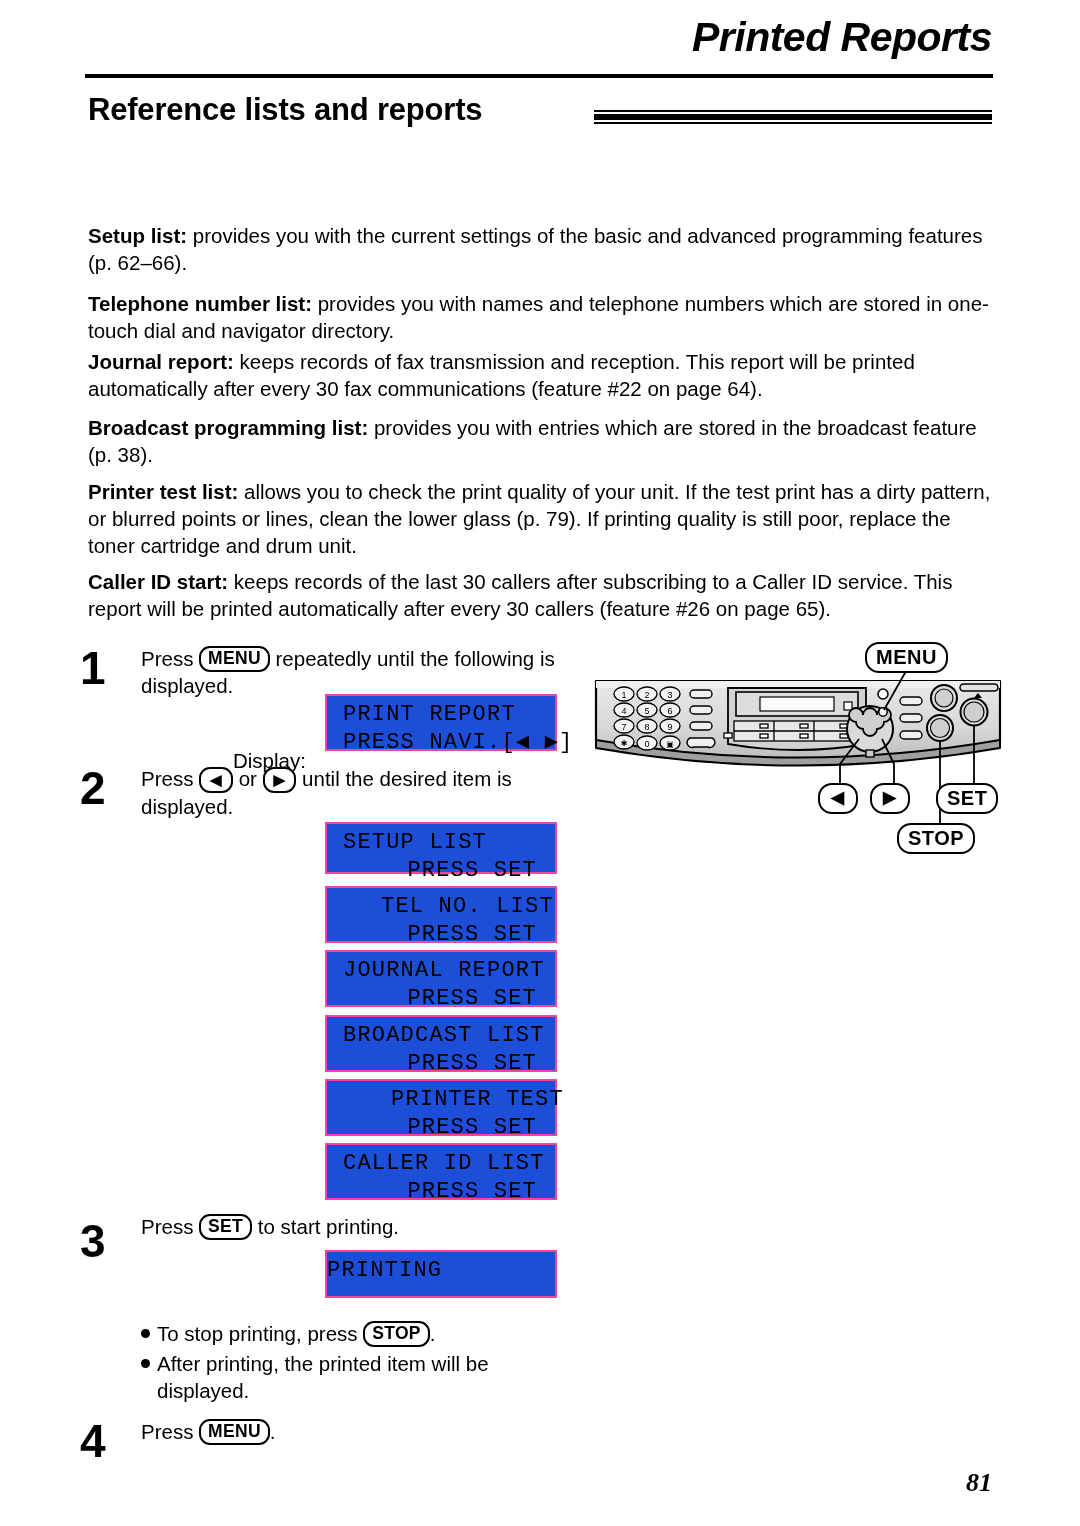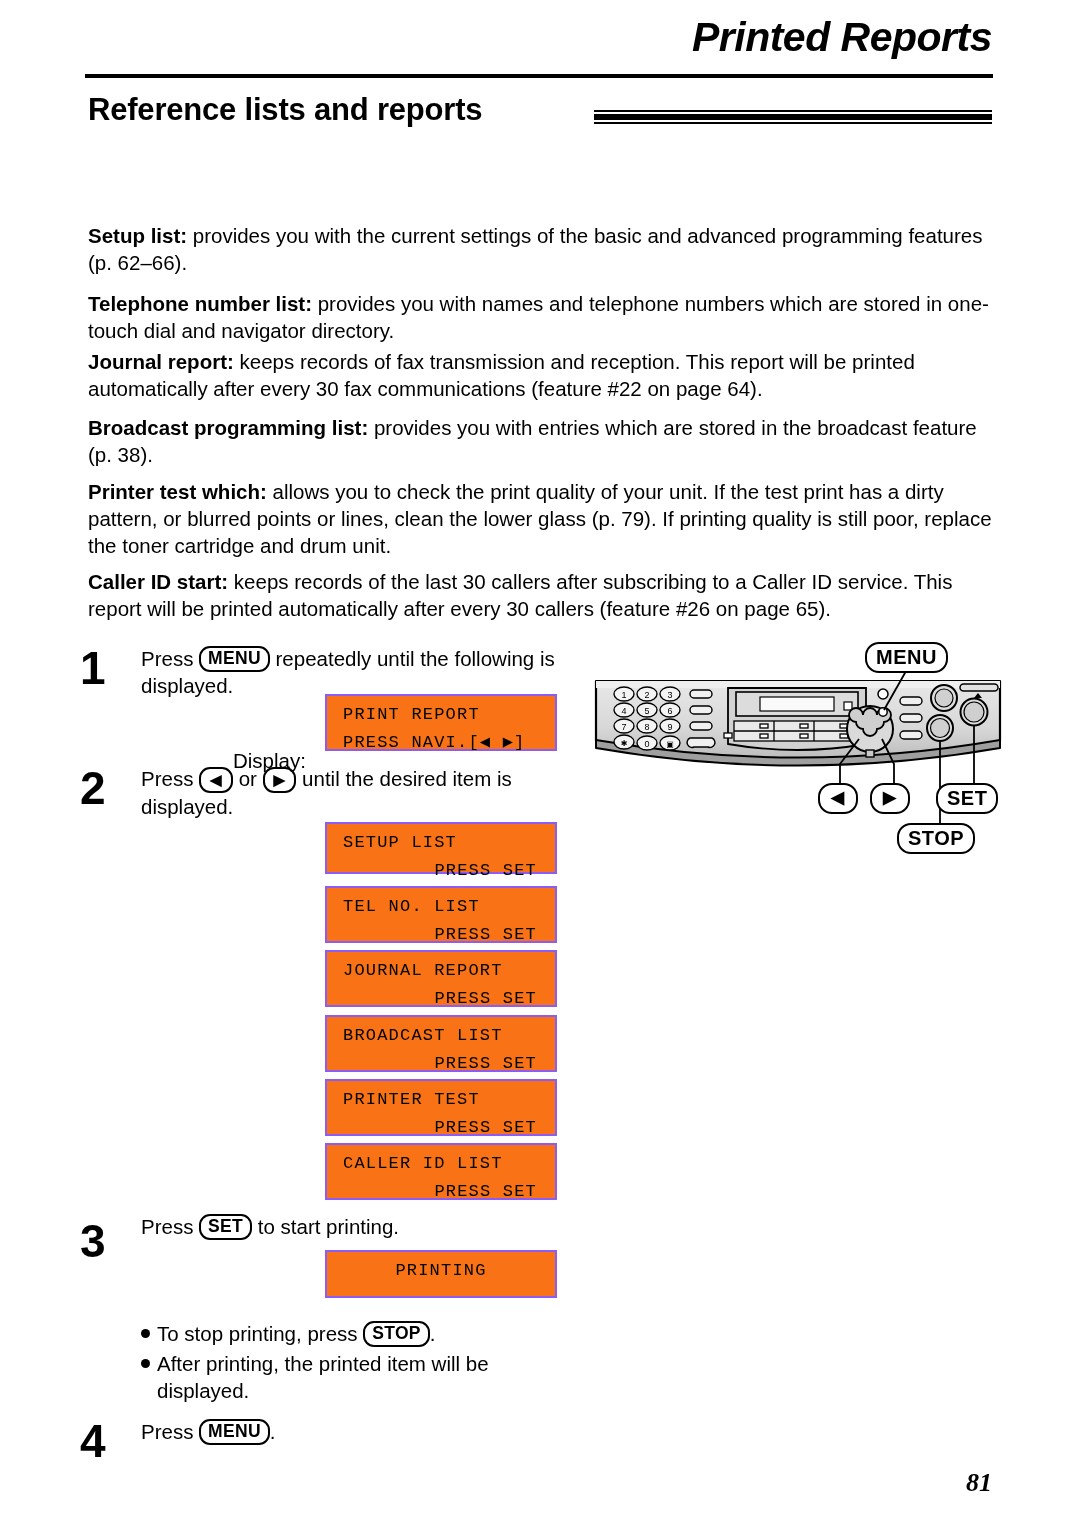--- a/index.html
+++ b/index.html
@@ -102,33 +102,33 @@
   }
   .keycap.arrow {
     padding: 0px 9px 1px 9px;
     font-size: 15px;
     vertical-align: 1px;
   }
 
   
   .lcd {
     position: absolute;
-    border: 2px solid #8b5cf6;
+    border: 2px solid #ec4899;
     box-sizing: border-box;
     font-family: "Liberation Mono", monospace;
-    font-size: 17px;
+    font-size: 22px;
     line-height: 28px;
     letter-spacing: 1.2px;
-    background: #f97316;
+    background: #1d4ed8;
     padding: 5px 0 6px 0;
   }
   .lcd .l1 { padding-left: 16px; white-space: pre; }
   .lcd .l2 { padding-left: 16px; white-space: pre; text-align: left; }
   .lcd .l2.right { text-align: right; padding-right: 18px; padding-left: 0; }
-  .lcd .lcenter { text-align: center; white-space: pre; }
+  .lcd .lcenter { white-space: pre; }
 
   
   .bullet-row {
     position: absolute;
     font-size: 20.5px;
     line-height: 27px;
   }
   .bullet-dot {
     position: absolute;
     left: 0; top: 9px;
@@ -195,21 +195,21 @@
 
   <div class="para" style="top:348px;">
     <b>Journal report:</b><span> keeps records of fax transmission and reception. This report will be printed automatically after every 30 fax communications (feature #22 on page 64).</span>
   </div>
 
   <div class="para" style="top:414px;">
     <b>Broadcast programming list:</b><span> provides you with entries which are stored in the broadcast feature (p. 38).</span>
   </div>
 
   <div class="para" style="top:478px;">
-    <b>Printer test which:</b><span> allows you to check the print quality of your unit. If the test print has a dirty pattern, or blurred points or lines, clean the lower glass (p. 79). If printing quality is still poor, replace the toner cartridge and drum unit.</span>
+    <b>Printer test list:</b><span> allows you to check the print quality of your unit. If the test print has a dirty pattern, or blurred points or lines, clean the lower glass (p. 79). If printing quality is still poor, replace the toner cartridge and drum unit.</span>
   </div>
 
   <div class="para" style="top:568px;">
     <b>Caller ID start:</b><span> keeps records of the last 30 callers after subscribing to a Caller ID service. This report will be printed automatically after every 30 callers (feature #26 on page 65).</span>
   </div>
 
   <div class="step-num" style="left:80px; top:645px;">1</div>
   <div class="step-text" style="left:141px; top:645px; width:420px;">
     <span>Press </span><span class="keycap">MENU</span><span> repeatedly until the following is displayed.</span>
   </div>
@@ -224,36 +224,36 @@
   <div class="step-num" style="left:80px; top:765px;">2</div>
   <div class="step-text" style="left:141px; top:765px; width:430px;">
     <span>Press </span><span class="keycap arrow">◀</span><span> or </span><span class="keycap arrow">▶</span><span> until the desired item is displayed.</span>
   </div>
 
   <div class="lcd" style="left:325px; top:822px; width:232px; height:52px;">
     <div class="l1">SETUP LIST</div>
     <div class="l2 right">PRESS SET</div>
   </div>
 
-  <div class="lcd" style="left:325px; top:886px; width:232px; height:57px;">
+  <div class="lcd" style="left:325px; top:886px; width:232px; height:57px;padding-left:38px;">
     <div class="l1">TEL NO. LIST</div>
     <div class="l2 right">PRESS SET</div>
   </div>
 
   <div class="lcd" style="left:325px; top:950px; width:232px; height:57px;">
     <div class="l1">JOURNAL REPORT</div>
     <div class="l2 right">PRESS SET</div>
   </div>
 
   <div class="lcd" style="left:325px; top:1015px; width:232px; height:57px;">
     <div class="l1">BROADCAST LIST</div>
     <div class="l2 right">PRESS SET</div>
   </div>
 
-  <div class="lcd" style="left:325px; top:1079px; width:232px; height:57px;">
+  <div class="lcd" style="left:325px; top:1079px; width:232px; height:57px;padding-left:48px;">
     <div class="l1">PRINTER TEST</div>
     <div class="l2 right">PRESS SET</div>
   </div>
 
   <div class="lcd" style="left:325px; top:1143px; width:232px; height:57px;">
     <div class="l1">CALLER ID LIST</div>
     <div class="l2 right">PRESS SET</div>
   </div>
 
   <div class="step-num" style="left:80px; top:1218px;">3</div>

